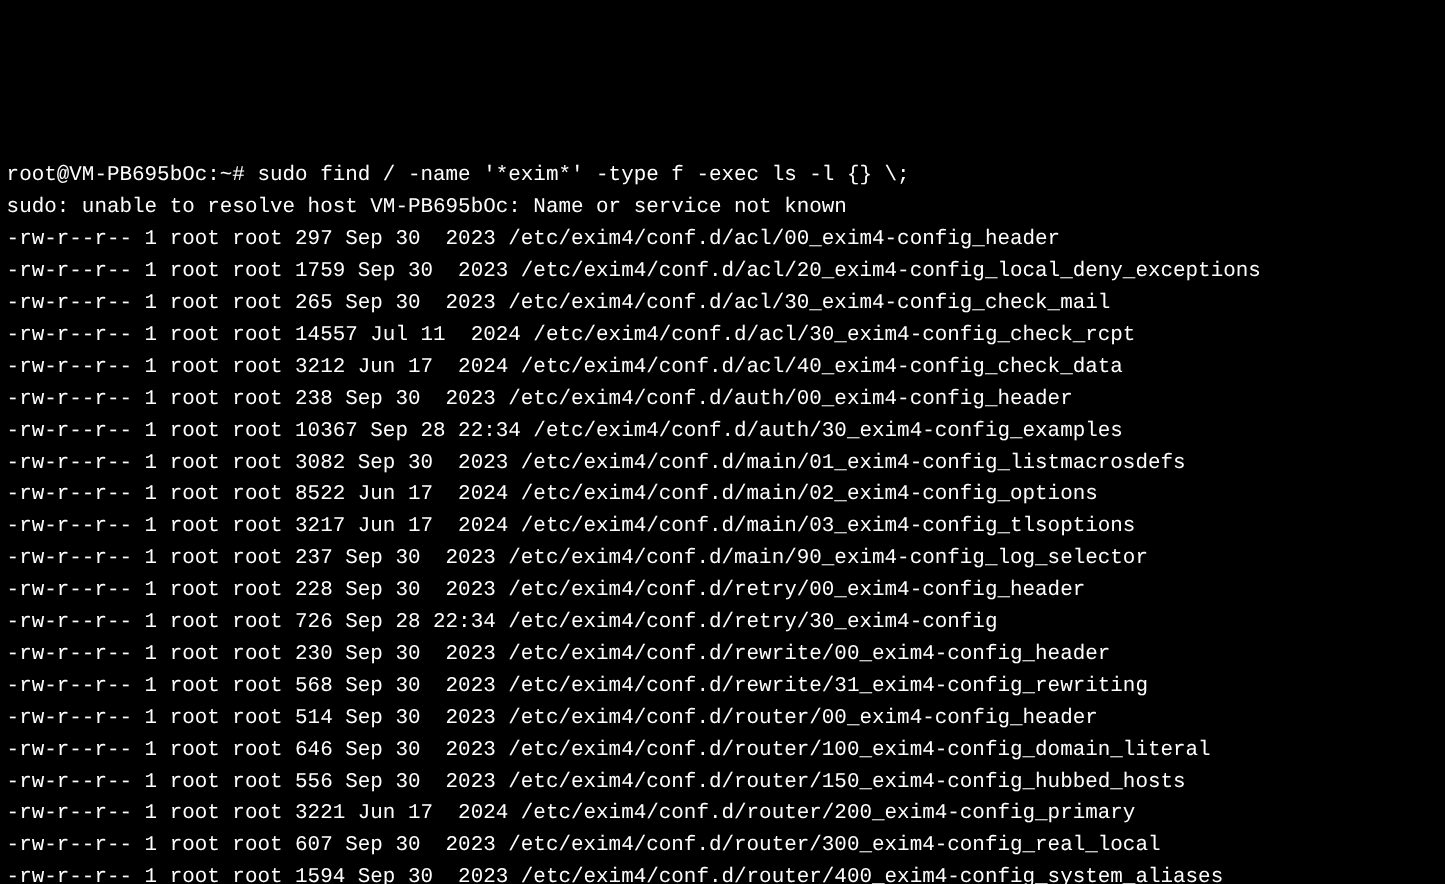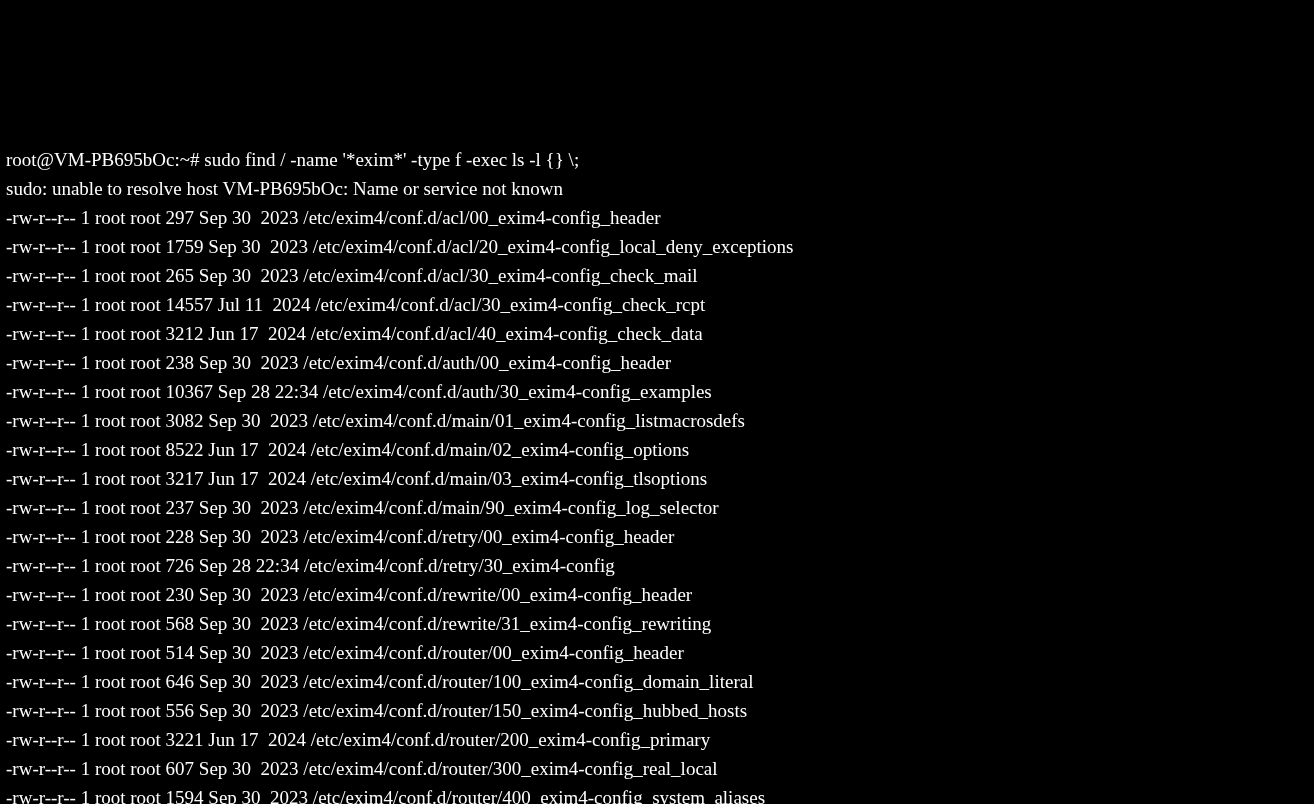--- a/index.html
+++ b/index.html
@@ -13,21 +13,20 @@
     width: 1314px;
     height: 804px;
     overflow: hidden;
     white-space: pre;
   }
   #terminal {
     padding: 0 6px;
   }
   .line {
     white-space: pre;
-    font-family: Liberation Serif, serif;
   }
 </style>
 </head>
 <body>
 
 
 
 <div id="terminal"><div class="line"><span>root@VM-PB695bOc:~#</span><span> sudo find / -name '*exim*' -type f -exec ls -l {} \;</span></div><div class="line">sudo: unable to resolve host VM-PB695bOc: Name or service not known</div><div class="line">-rw-r--r-- 1 root root 297 Sep 30  2023 /etc/exim4/conf.d/acl/00_exim4-config_header</div><div class="line">-rw-r--r-- 1 root root 1759 Sep 30  2023 /etc/exim4/conf.d/acl/20_exim4-config_local_deny_exceptions</div><div class="line">-rw-r--r-- 1 root root 265 Sep 30  2023 /etc/exim4/conf.d/acl/30_exim4-config_check_mail</div><div class="line">-rw-r--r-- 1 root root 14557 Jul 11  2024 /etc/exim4/conf.d/acl/30_exim4-config_check_rcpt</div><div class="line">-rw-r--r-- 1 root root 3212 Jun 17  2024 /etc/exim4/conf.d/acl/40_exim4-config_check_data</div><div class="line">-rw-r--r-- 1 root root 238 Sep 30  2023 /etc/exim4/conf.d/auth/00_exim4-config_header</div><div class="line">-rw-r--r-- 1 root root 10367 Sep 28 22:34 /etc/exim4/conf.d/auth/30_exim4-config_examples</div><div class="line">-rw-r--r-- 1 root root 3082 Sep 30  2023 /etc/exim4/conf.d/main/01_exim4-config_listmacrosdefs</div><div class="line">-rw-r--r-- 1 root root 8522 Jun 17  2024 /etc/exim4/conf.d/main/02_exim4-config_options</div><div class="line">-rw-r--r-- 1 root root 3217 Jun 17  2024 /etc/exim4/conf.d/main/03_exim4-config_tlsoptions</div><div class="line">-rw-r--r-- 1 root root 237 Sep 30  2023 /etc/exim4/conf.d/main/90_exim4-config_log_selector</div><div class="line">-rw-r--r-- 1 root root 228 Sep 30  2023 /etc/exim4/conf.d/retry/00_exim4-config_header</div><div class="line">-rw-r--r-- 1 root root 726 Sep 28 22:34 /etc/exim4/conf.d/retry/30_exim4-config</div><div class="line">-rw-r--r-- 1 root root 230 Sep 30  2023 /etc/exim4/conf.d/rewrite/00_exim4-config_header</div><div class="line">-rw-r--r-- 1 root root 568 Sep 30  2023 /etc/exim4/conf.d/rewrite/31_exim4-config_rewriting</div><div class="line">-rw-r--r-- 1 root root 514 Sep 30  2023 /etc/exim4/conf.d/router/00_exim4-config_header</div><div class="line">-rw-r--r-- 1 root root 646 Sep 30  2023 /etc/exim4/conf.d/router/100_exim4-config_domain_literal</div><div class="line">-rw-r--r-- 1 root root 556 Sep 30  2023 /etc/exim4/conf.d/router/150_exim4-config_hubbed_hosts</div><div class="line">-rw-r--r-- 1 root root 3221 Jun 17  2024 /etc/exim4/conf.d/router/200_exim4-config_primary</div><div class="line">-rw-r--r-- 1 root root 607 Sep 30  2023 /etc/exim4/conf.d/router/300_exim4-config_real_local</div><div class="line">-rw-r--r-- 1 root root 1594 Sep 30  2023 /etc/exim4/conf.d/router/400_exim4-config_system_aliases</div></div>
 
 

